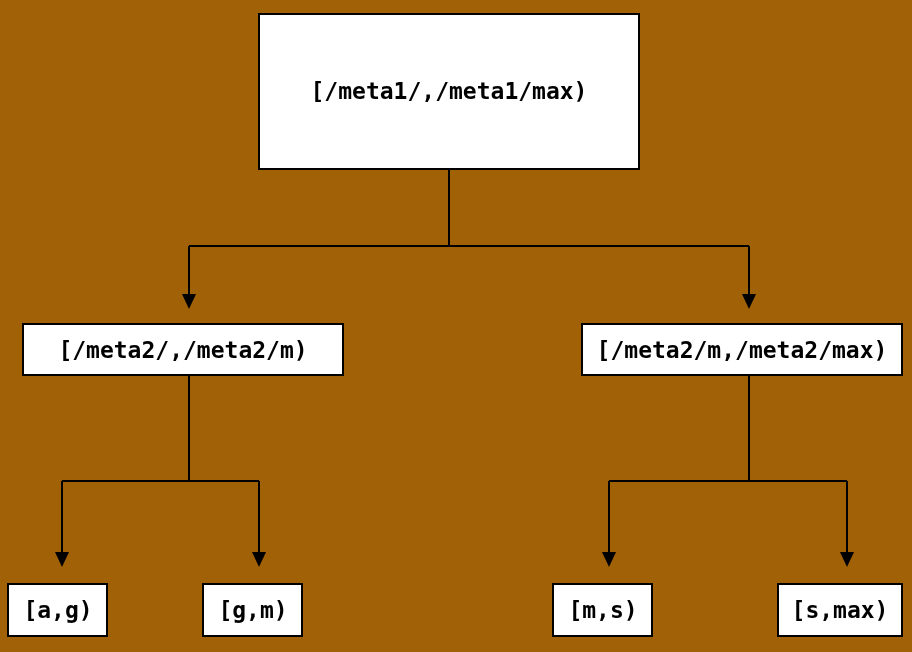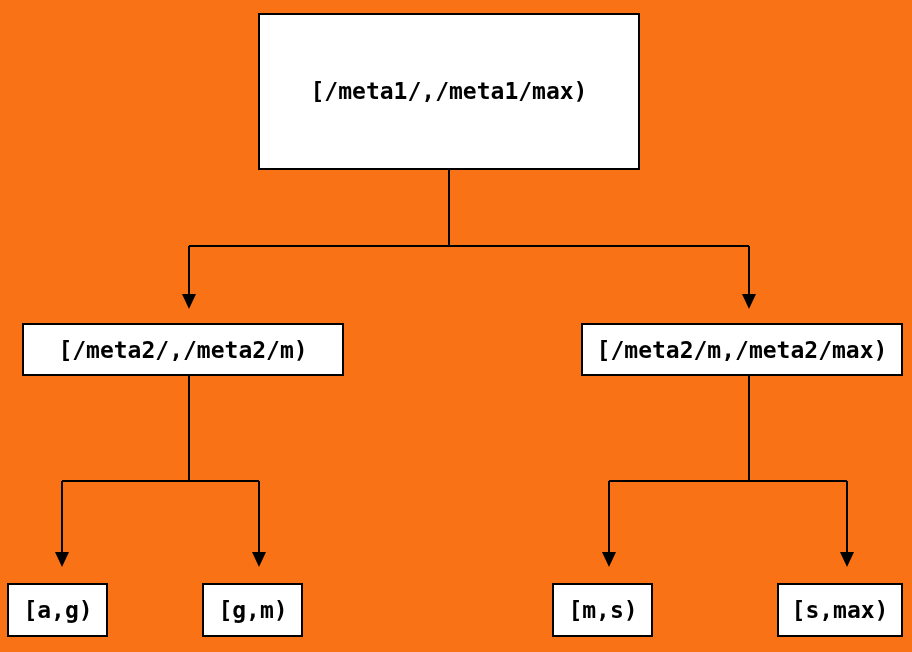--- a/index.html
+++ b/index.html
@@ -4,21 +4,21 @@
 <style>
   html, body {
     margin: 0;
     padding: 0;
     background: #ffffff;
   }
   .canvas {
     position: relative;
     width: 912px;
     height: 652px;
-    background: #f97316;
+    background: #a16207;
     overflow: hidden;
   }
   svg.tree {
     display: block;
     width: 912px;
     height: 652px;
   }
   svg.tree rect.node-box {
     fill: #ffffff;
     stroke: #000000;

